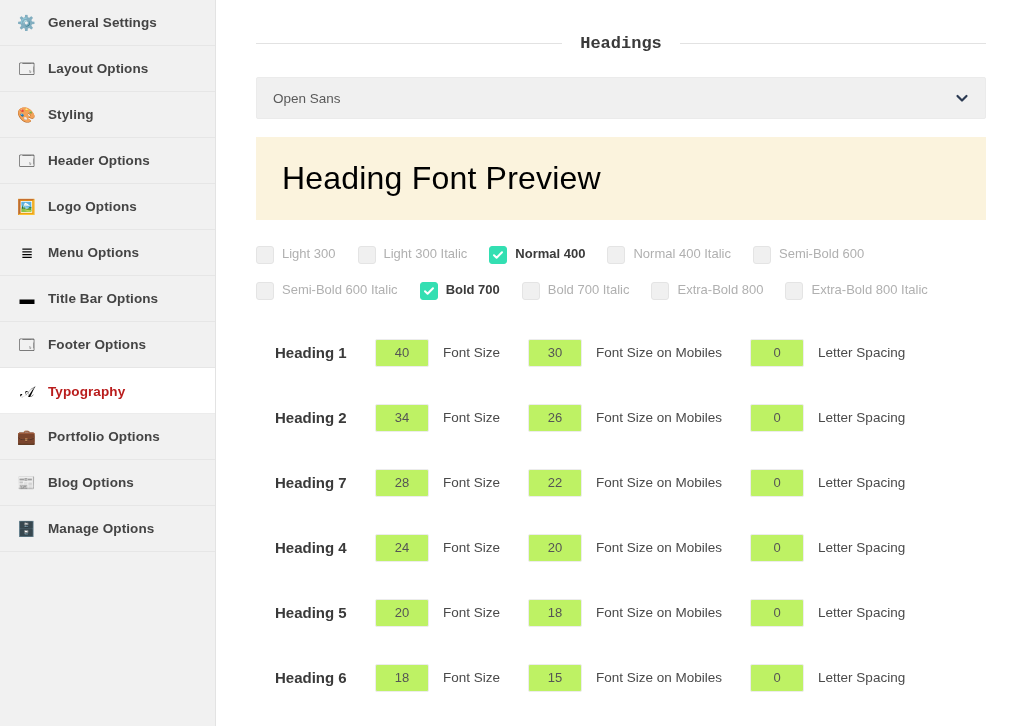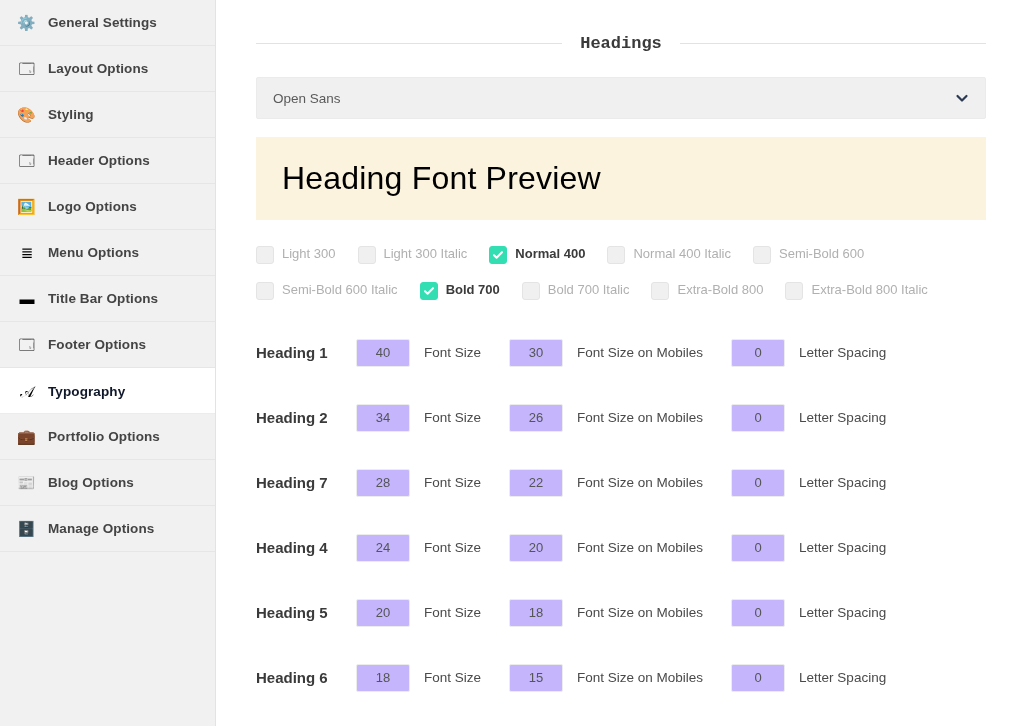--- a/index.html
+++ b/index.html
@@ -55,21 +55,21 @@
     line-height: 1;
   }
 
   .nav-label {
     font-size: 13.5px;
     font-weight: bold;
     color: #444444;
     letter-spacing: 0.1px;
     white-space: nowrap;
   }
-  .nav-item.active .nav-label { color: #0f172a; }
+  .nav-item.active .nav-label { color: #b91c1c; }
 
   
   #main {
     flex: 1;
     height: 726px;
     background: #ffffff;
     padding: 0 40px 0 40px;
     overflow: hidden;
   }
 
@@ -164,38 +164,38 @@
   .weight-label {
     font-size: 13px;
     color: #b0b0b0;
   }
   .weight-item.checked .weight-label {
     color: #3b3b3b;
     font-weight: bold;
   }
 
   
-  .headings { margin-top: 20px; }
+  .headings { margin-top: 20px; margin-left: 19px; }
   .h-row {
     display: flex;
     align-items: center;
     height: 65px;
   }
   .h-name {
     width: 100px;
     min-width: 100px;
     font-size: 15px;
     font-weight: bold;
     color: #3a3a3a;
   }
   .num-field {
     width: 54px;
     min-width: 54px;
     height: 28px;
-    background: #c4b5fd;
+    background: #bef264;
     border: 1px solid #ececec;
     border-radius: 2px;
     display: flex;
     align-items: center;
     justify-content: center;
     font-size: 13px;
     color: #555555;
     margin-right: 14px;
   }
   .field-label {

